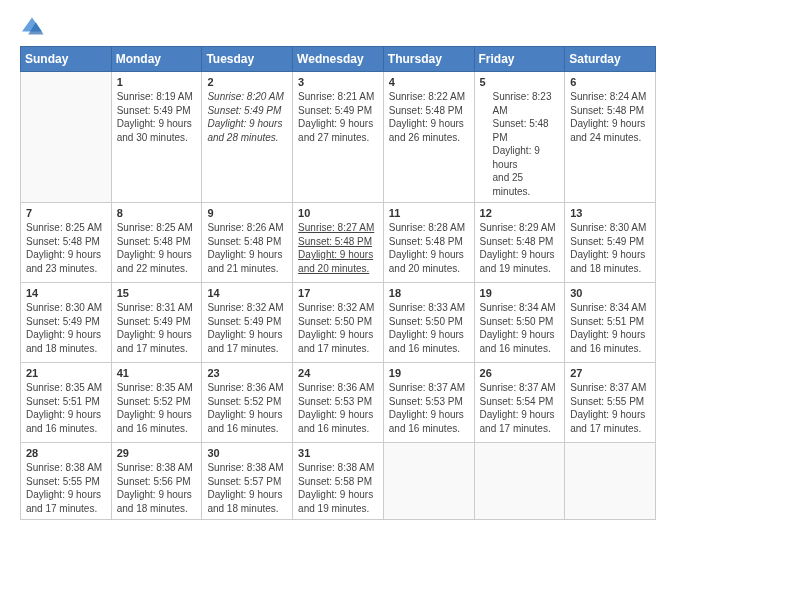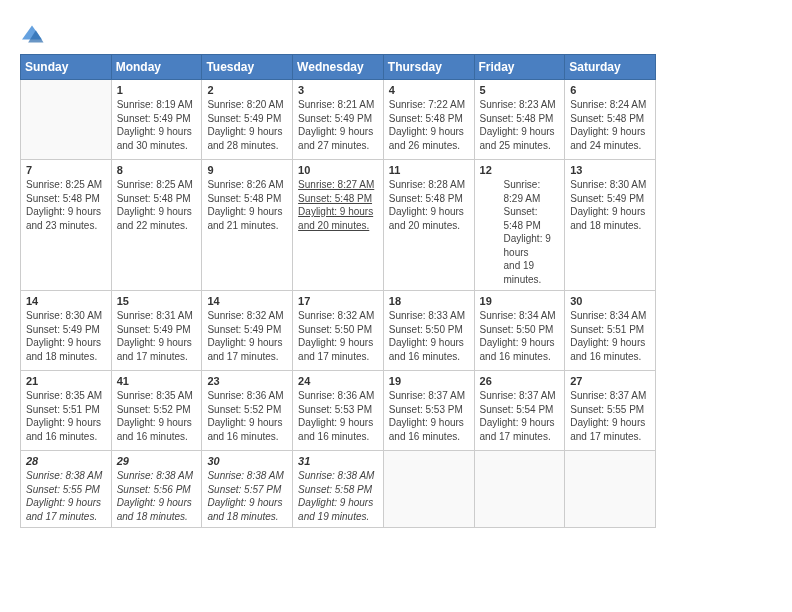--- a/index.html
+++ b/index.html
@@ -6,21 +6,21 @@
     body {
       width: 792px;
       height: 612px;
       font-family: Arial, sans-serif;
       background: #fff;
       overflow: hidden;
     }
     .page {
       width: 676px;
       height: 612px;
-      padding: 24px 20px;
+      padding: 16px 20px;
       background: #fff;
     }
     .header {
       display: flex;
       justify-content: space-between;
       align-items: flex-start;
       margin-bottom: 10px;
     }
     .logo {
       display: flex;
@@ -80,21 +80,20 @@
     .day-info {
       font-size: 10px;
       color: #444;
       line-height: 1.35;
     }
     .week-row td {
       height: 80px;
     }
     .last-row td {
       height: 75px;
-      font-style: italic;
     }
   </style>
 </head>
 <body>
 
 <div class="page">
   <div class="header">
     <div class="logo">
       <svg class="logo-icon" viewBox="0 0 30 26" xmlns="http://www.w3.org/2000/svg">
         <polygon points="15,2 28,20 2,20" fill="#4a90d9" opacity="0.85"></polygon>
@@ -130,42 +129,42 @@
           <td class="empty"></td>
           <td>
             <div class="day-number">1</div>
             <div class="day-info" style="white-space: pre-line;">Sunrise: 8:19 AM
 Sunset: 5:49 PM
 Daylight: 9 hours
 and 30 minutes.</div>
           </td>
           <td>
             <div class="day-number">2</div>
-            <div class="day-info" style="white-space: pre-line;">Sunrise: 8:20 AM
+            <div class="day-info" style="white-space: pre-line; font-style: italic;">Sunrise: 8:20 AM
 Sunset: 5:49 PM
 Daylight: 9 hours
 and 28 minutes.</div>
           </td>
           <td>
             <div class="day-number">3</div>
             <div class="day-info" style="white-space: pre-line;">Sunrise: 8:21 AM
 Sunset: 5:49 PM
 Daylight: 9 hours
 and 27 minutes.</div>
           </td>
           <td>
             <div class="day-number">4</div>
-            <div class="day-info" style="white-space: pre-line;">Sunrise: 7:22 AM
+            <div class="day-info" style="white-space: pre-line;">Sunrise: 8:22 AM
 Sunset: 5:48 PM
 Daylight: 9 hours
 and 26 minutes.</div>
           </td>
           <td>
             <div class="day-number">5</div>
-            <div class="day-info" style="white-space: pre-line;">Sunrise: 8:23 AM
+            <div class="day-info" style="white-space: pre-line; margin-left: 13px;">Sunrise: 8:23 AM
 Sunset: 5:48 PM
 Daylight: 9 hours
 and 25 minutes.</div>
           </td>
           <td>
             <div class="day-number">6</div>
             <div class="day-info" style="white-space: pre-line;">Sunrise: 8:24 AM
 Sunset: 5:48 PM
 Daylight: 9 hours
 and 24 minutes.</div>
@@ -202,21 +201,21 @@
           </td>
           <td>
             <div class="day-number">11</div>
             <div class="day-info" style="white-space: pre-line;">Sunrise: 8:28 AM
 Sunset: 5:48 PM
 Daylight: 9 hours
 and 20 minutes.</div>
           </td>
           <td>
             <div class="day-number">12</div>
-            <div class="day-info" style="white-space: pre-line; margin-left: 24px;">Sunrise: 8:29 AM
+            <div class="day-info" style="white-space: pre-line;">Sunrise: 8:29 AM
 Sunset: 5:48 PM
 Daylight: 9 hours
 and 19 minutes.</div>
           </td>
           <td>
             <div class="day-number">13</div>
             <div class="day-info" style="white-space: pre-line;">Sunrise: 8:30 AM
 Sunset: 5:49 PM
 Daylight: 9 hours
 and 18 minutes.</div>

